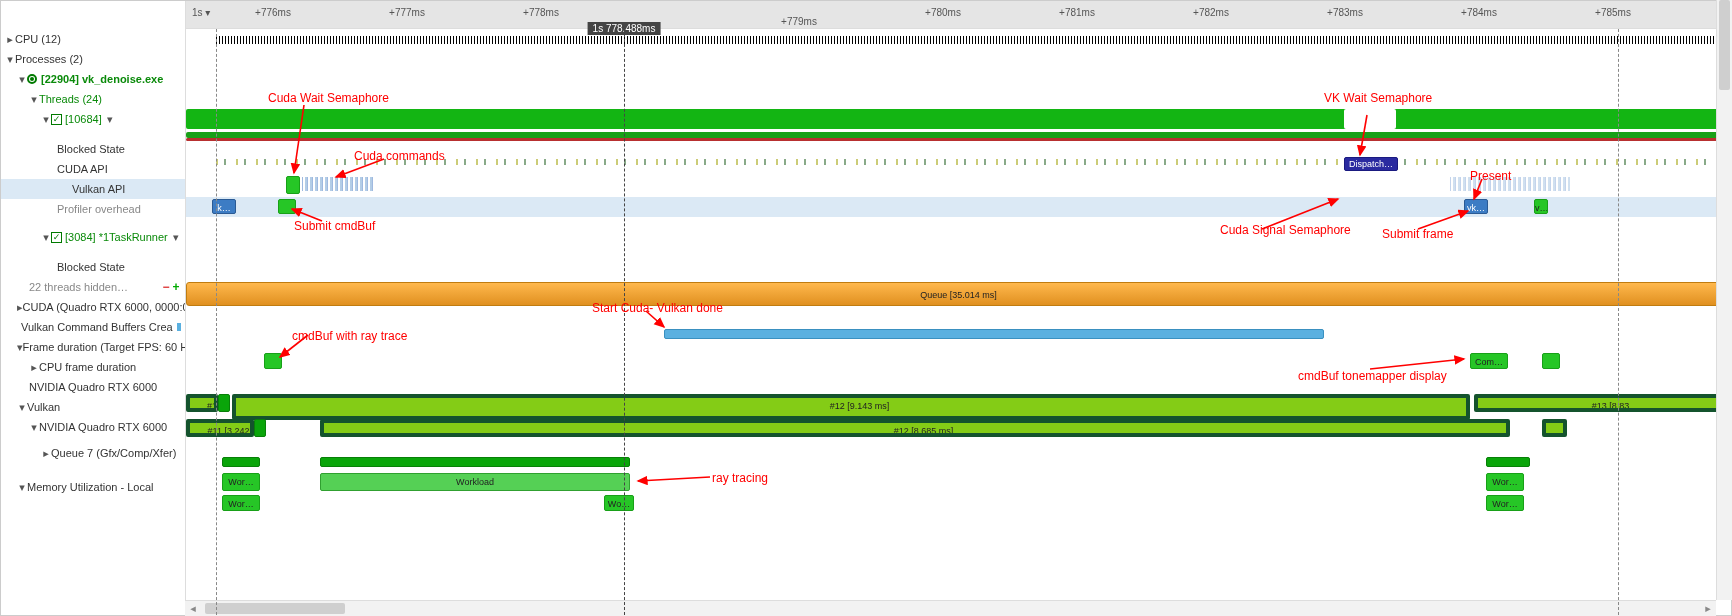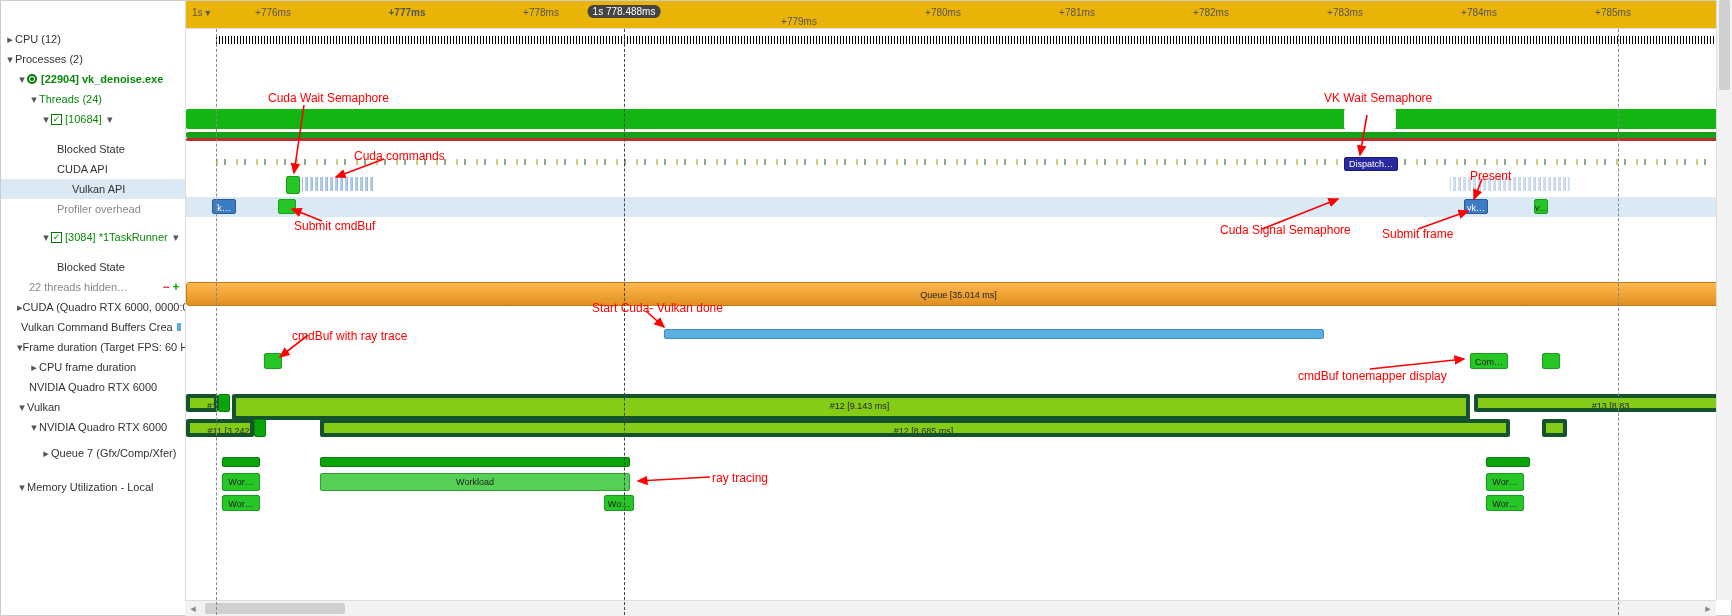--- a/index.html
+++ b/index.html
@@ -16,24 +16,24 @@
 .grn { color: #0a8a0a; }
 .mut { color: #888; }
 .bold { font-weight: bold; }
 .pm { width: 10px; height: 10px; display: inline-flex; align-items: center; justify-content: center; font-weight: bold; font-size: 12px; }
 .pm.minus { color: #d33; }
 .pm.plus { color: #0a0; }
 .vkrow { background: #dbe9f5; }
 
 
 .tl { flex: 1; position: relative; background: #fff; overflow: hidden; }
-.ruler { height: 28px; border-bottom: 1px solid #ddd; position: relative; background: #eab308; }
+.ruler { height: 28px; border-bottom: 1px solid #ddd; position: relative; background: #e5e5e5; }
 .ruler-scale { position: absolute; left: 6px; top: 6px; font-size: 10px; color: #555; }
 .tick { position: absolute; top: 6px; font-size: 10px; color: #555; transform: translateX(-50%); }
-.tick-hov { position: absolute; top: 4px; background: #444; color: #fff; padding: 1px 5px; font-size: 10px; border-radius: 6px; transform: translateX(-50%); }
+.tick-hov { position: absolute; top: 21px; background: #444; color: #fff; padding: 1px 5px; font-size: 10px; border-radius: 0; transform: translateX(-50%); }
 .cursor-line { position: absolute; top: 28px; bottom: 0; width: 0; border-left: 1px dashed #888; z-index: 5; }
 .track-bg { position: absolute; left: 0; right: 0; height: 20px; background: #fff; }
 
 
 .bar { position: absolute; height: 16px; border-radius: 2px; font-size: 9px; line-height: 16px; text-align: center; color: #222; overflow: hidden; white-space: nowrap; }
 .bar-lg { height: 24px; line-height: 24px; border-radius: 3px; }
 .grn-s { background: #26c626; border: 1px solid #18a018; }
 .grn-l { background: #84cc16; border: 4px solid #14532d; padding-left: 17px; }
 .grn-m { background: #55d055; border: 1px solid #30a030; }
 .grn-d { background: #0aa50a; border: 1px solid #088008; }
@@ -152,21 +152,21 @@
     <div class="row" style="padding-left:16px">
         <span class="caret">▾</span>
         <span>Memory Utilization - Local</span>
       </div>
   </div>
 
   <div class="tl">
     <div class="ruler">
       <span class="ruler-scale">1s ▾</span>
     <span class="tick" style="left: 87px;">+776ms</span>
-        <span class="tick" style="left: 221px; font-weight: bold;">+777ms</span>
+        <span class="tick" style="left: 221px;">+777ms</span>
         <span class="tick" style="left: 355px;">+778ms</span>
         <span class="tick" style="left: 613px; margin-top: 9px;">+779ms</span>
         <span class="tick" style="left: 757px;">+780ms</span>
         <span class="tick" style="left: 891px;">+781ms</span>
         <span class="tick" style="left: 1025px;">+782ms</span>
         <span class="tick" style="left: 1159px;">+783ms</span>
         <span class="tick" style="left: 1293px;">+784ms</span>
         <span class="tick" style="left: 1427px;">+785ms</span>
         <span class="tick-hov" style="left: 438px;">1s 778.488ms</span>
       </div>

